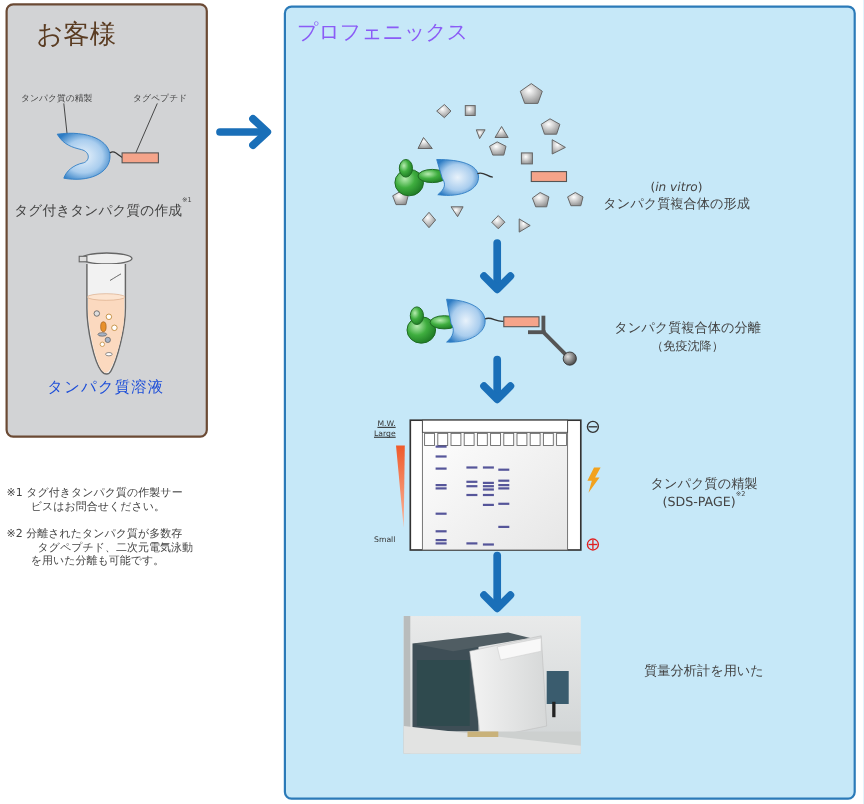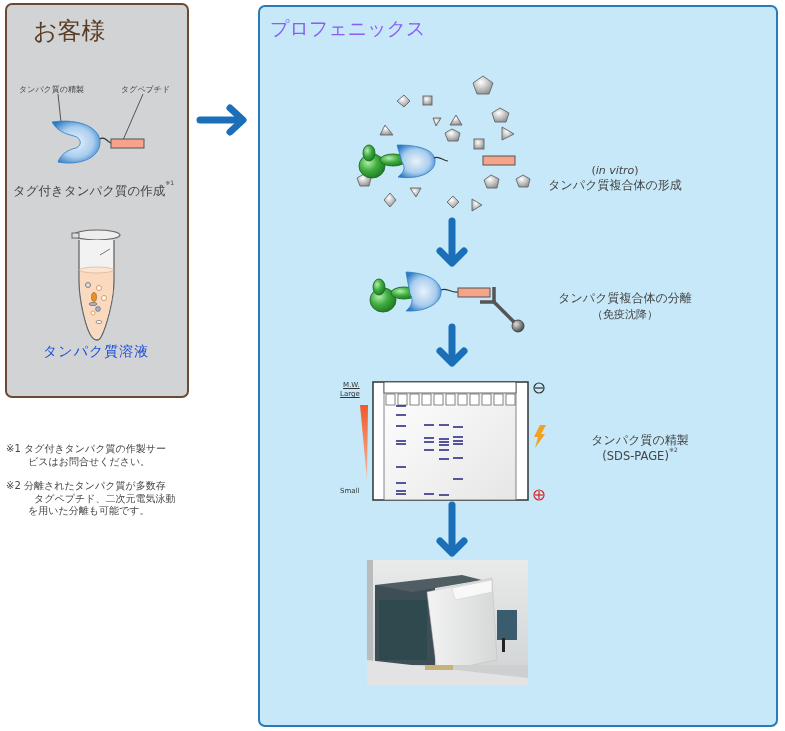--- a/index.html
+++ b/index.html
@@ -275,13 +275,14 @@
   <path d="M60,32 L125,18 L130,100 L70,112 Z" fill="url(#panelGrad)" stroke="#bbb" stroke-width="0.5"></path>
   <path d="M85,28 L125,20 L125,32 L88,40 Z" fill="#f8f8f8" stroke="#ccc" stroke-width="0.5"></path>
   <rect x="130" y="50" width="20" height="30" fill="#3a5c6e"></rect>
   <rect x="135" y="78" width="3" height="14" fill="#222"></rect>
   <rect x="0" y="105" width="161" height="20" fill="#cdd0cf"></rect>
   <path d="M0,100 L161,118 L161,125 L0,125 Z" fill="#e2e3e2"></path>
   <rect x="58" y="105" width="28" height="5" fill="#c9b27a"></rect>
 </svg>
 
 <div class="abs step-label" style="left:545px;top:601px;width:190px;line-height:18px;">
+  <div>質量分析計を用いた</div>
 </div>
 
 </body></html>

